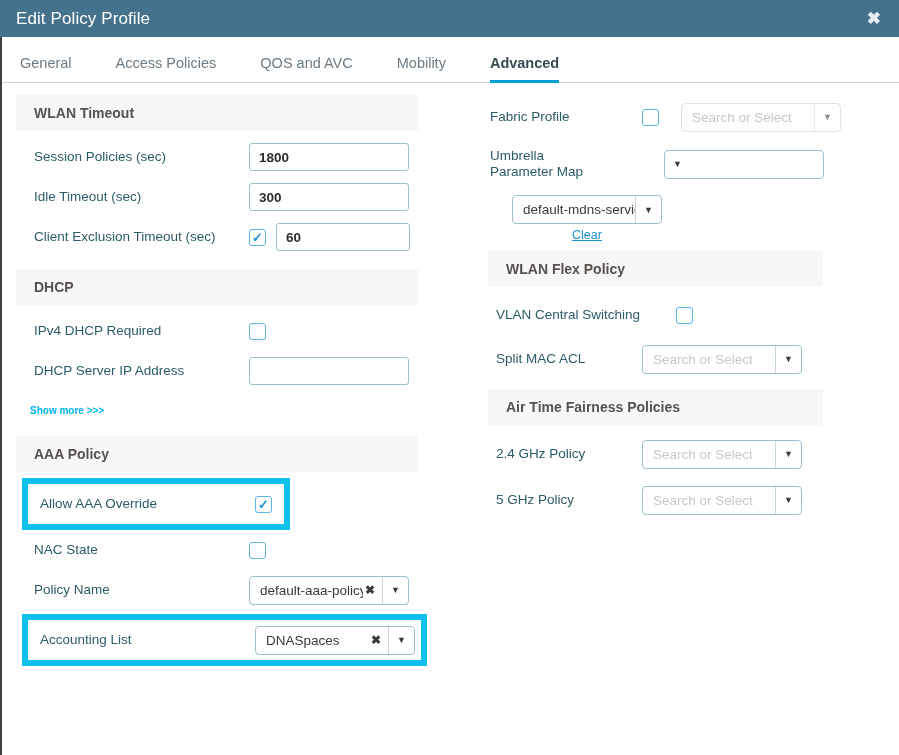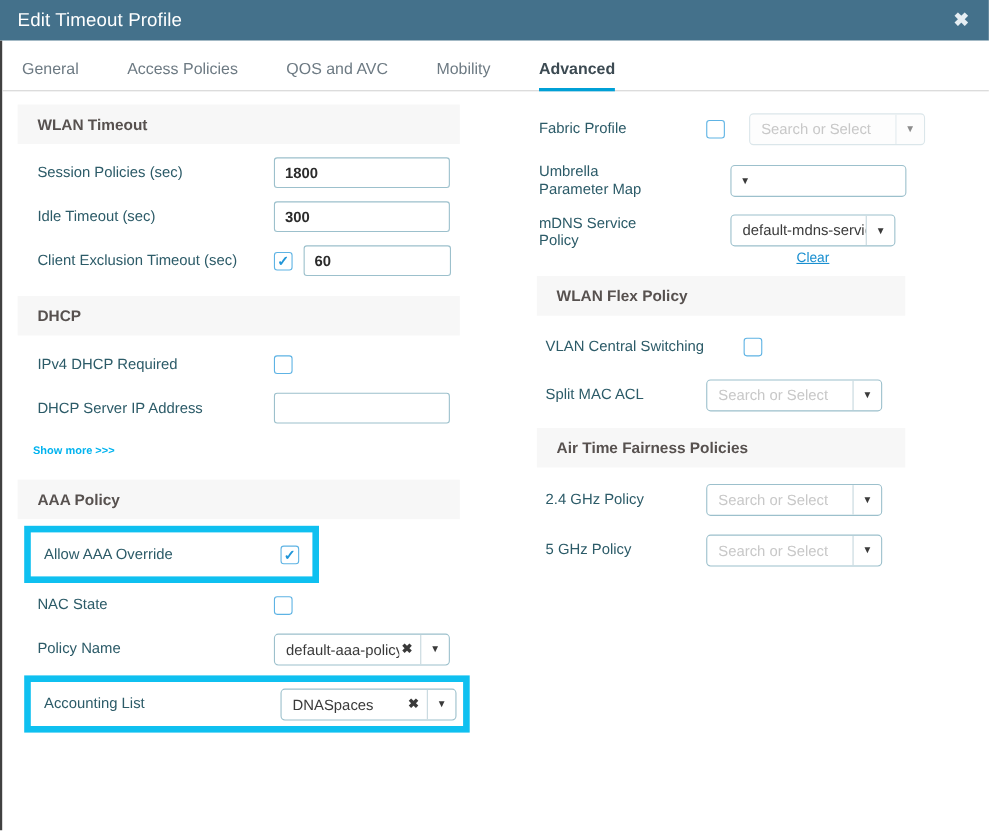--- a/index.html
+++ b/index.html
@@ -256,21 +256,21 @@
   .spacer-12 { height: 12px; }
   .spacer-18 { height: 18px; }
   .spacer-8  { height: 8px; }
 </style>
 </head>
 <body>
 
 <div class="modal">
 
   <div class="modal-header">
-    <div class="modal-title">Edit Timeout Profile</div>
+    <div class="modal-title">Edit Policy Profile</div>
     <div class="close-icon">✖</div>
   </div>
 
   <div class="modal-body">
 
     <div class="tabs">
       <div class="tab">General</div>
       <div class="tab">Access Policies</div>
       <div class="tab">QOS and AVC</div>
       <div class="tab">Mobility</div>
@@ -388,24 +388,20 @@
           <div class="row-label lbl-right two-line">
             <div>Umbrella</div>
             <div>Parameter Map</div>
           </div>
           <div class="sel sel-w160" style="margin-left:22px;">
             <div class="sel-caret" style="border-left:none;">▼</div>
           </div>
         </div>
 
         <div class="row" style="padding-left:8px;min-height:50px;align-items:flex-start;padding-top:6px;">
-          <div class="row-label lbl-right two-line">
-            <div>mDNS Service</div>
-            <div>Policy</div>
-          </div>
           <div style="margin-left:22px;">
             <div class="sel sel-w150">
               <div class="sel-text">default-mdns-servic</div>
               <div class="sel-caret">▼</div>
             </div>
             <div class="clear-wrap">
               <span class="link-clear">Clear</span>
             </div>
           </div>
         </div>

